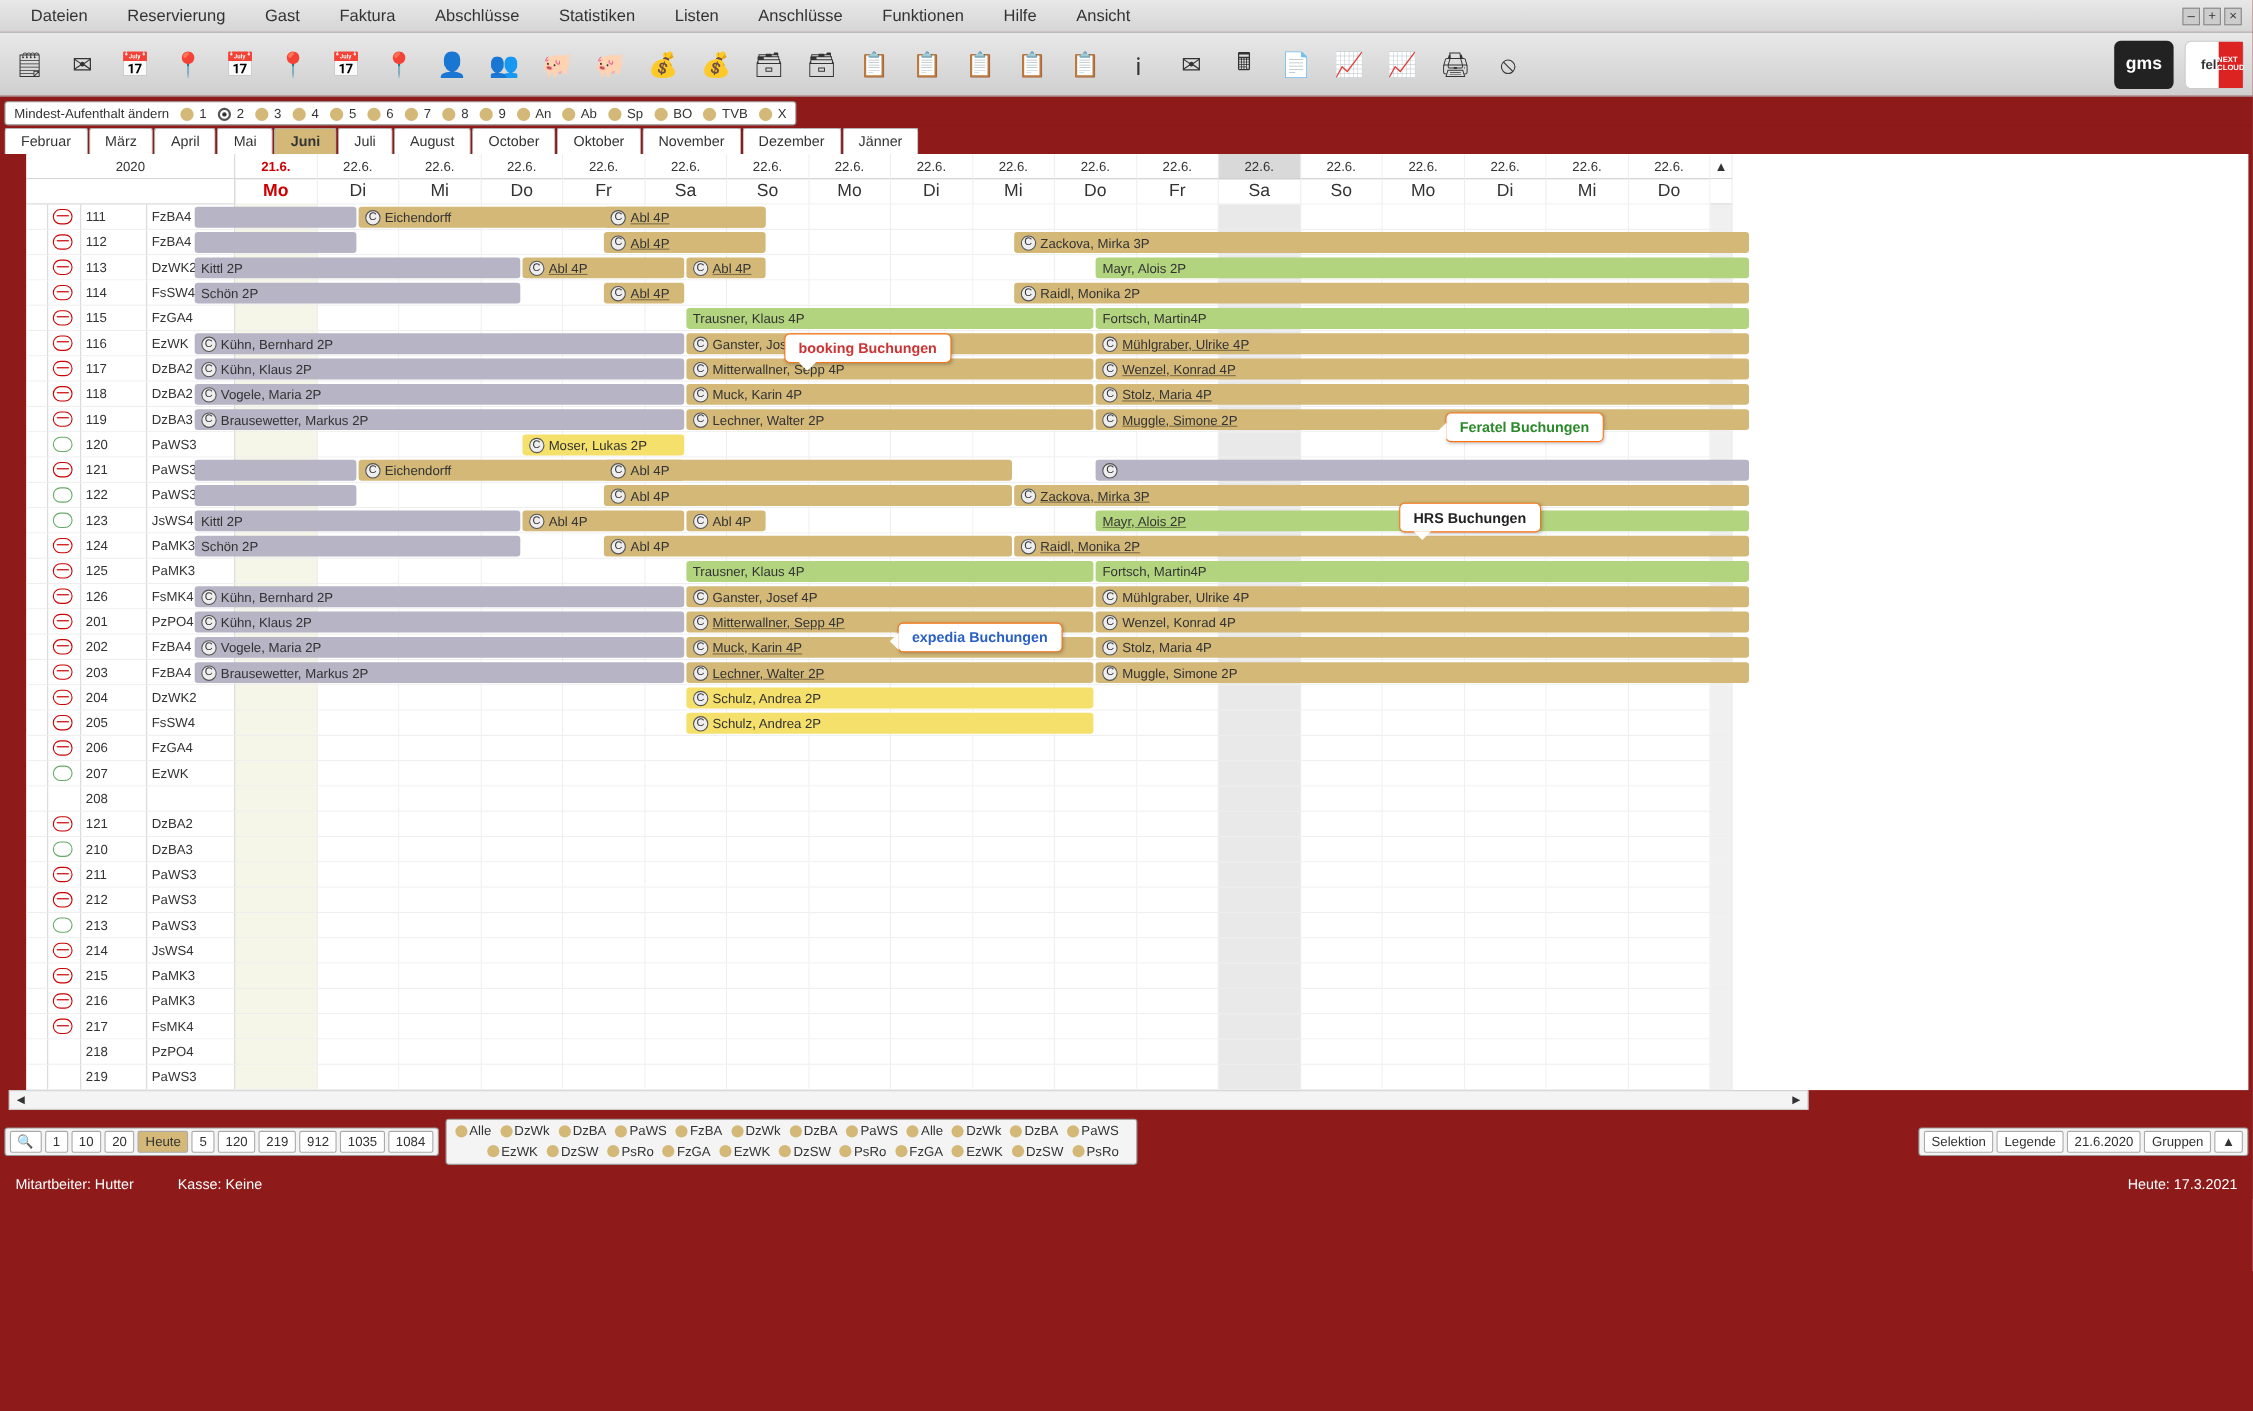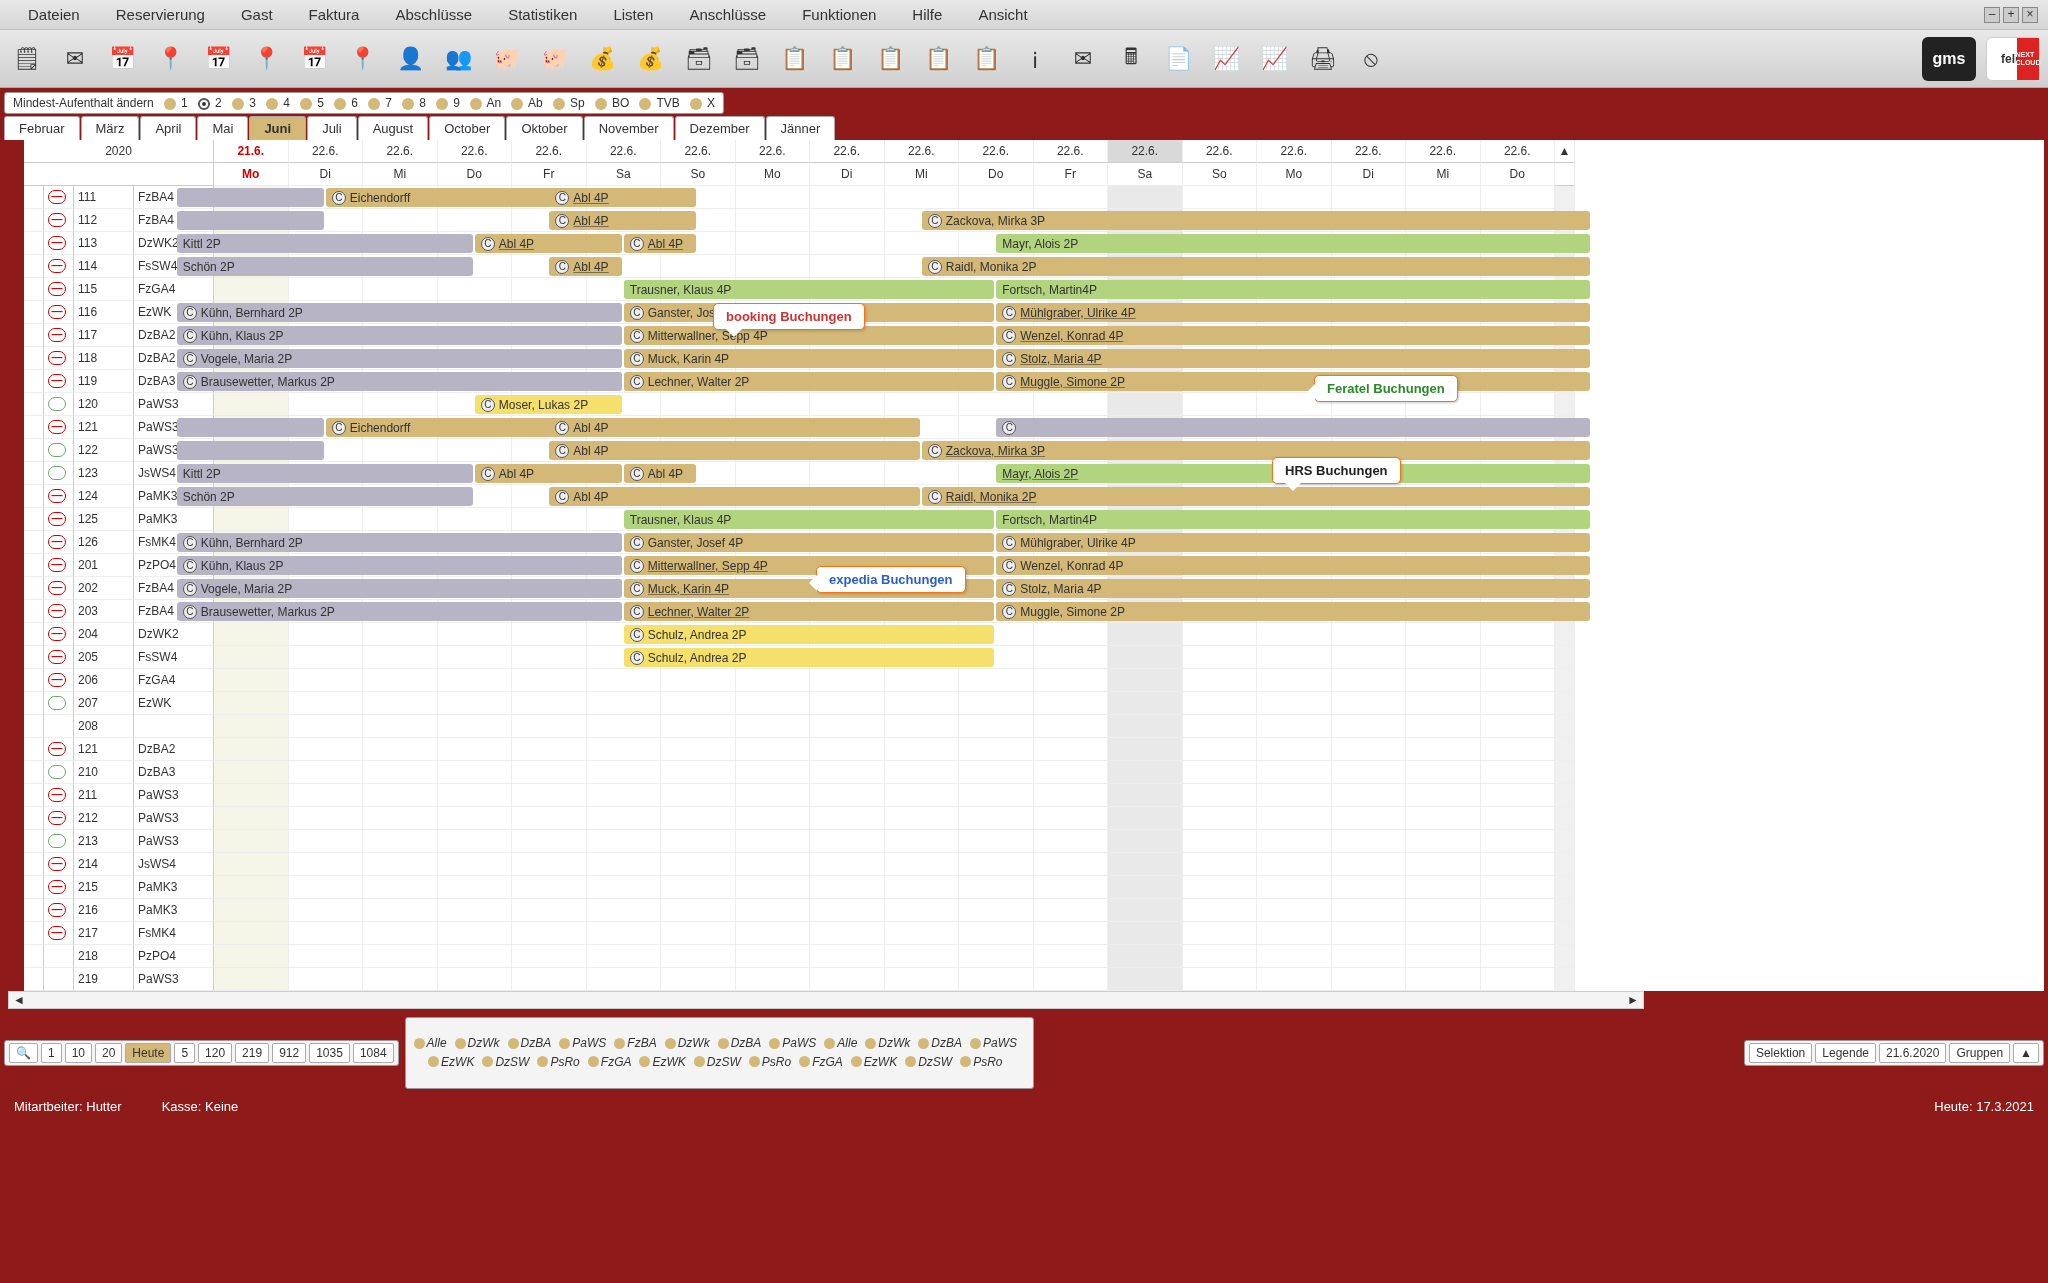--- a/index.html
+++ b/index.html
@@ -34,21 +34,21 @@
 .tab.active { background:#d3b878; font-weight:bold;}
 
 
 .mainwrap { background:#8e1a1a; padding:0 4px 4px 4px; width:2048px; }
 .grid { background:#fff; display:grid; grid-template-columns: 20px 30px 60px 80px repeat(18, 74.5px) 20px; position:relative; font-size:12px;margin-left:20px; }
 .cell { border-right:1px solid #eee; border-bottom:1px solid #eee; height:23px; display:flex; align-items:center; padding:0 4px; overflow:hidden; white-space:nowrap; position:relative;}
 .cell.header { background:#fff; font-weight:normal; justify-content:center; border-bottom:1px solid #ccc;}
 .cell.daterow { background:#fff; justify-content:center; font-size:12px; border-bottom:1px solid #ccc;}
 .cell.daterow.today { color:#c00; font-weight:bold;}
 .cell.daterow.sa { background:#d9d9d9;}
-.cell.dayrow { justify-content:center; font-size:12px;}
+.cell.dayrow { justify-content:center; font-size:16px;}
 .cell.dayrow.today { color:#c00; font-weight:bold;}
 .cell.leftfix { background:#fff; border-right:1px solid #ccc;}
 .grid .bodycell { background:#fff; }
 .grid .bodycell.sa { background:#e9e9e9; }
 .grid .bodycell.today { background:#f6f6e8;}
 .statusdot { width:18px; height:14px; border-radius:8px; border:1px solid; display:inline-block;}
 .statusdot.red { border-color:#c00; background:#fff;}
 .statusdot.red::after { content:'—'; color:#c00; font-weight:bold; display:block; text-align:center; line-height:11px; font-size:11px;}
 .statusdot.green { border-color:#6a6; background:#fff;}
 
@@ -1327,21 +1327,21 @@
       <span class="bbtn">10</span>
       <span class="bbtn">20</span>
     <span class="bbtn active">Heute</span>
     <span class="bbtn">5</span>
       <span class="bbtn">120</span>
       <span class="bbtn">219</span>
       <span class="bbtn">912</span>
       <span class="bbtn">1035</span>
       <span class="bbtn">1084</span>
   </div>
-  <div class="bpanel" style="flex-direction:column; align-items:center; padding:18px 8px;font-style:italic;">
+  <div class="bpanel" style="flex-direction:column; align-items:flex-end; padding:3px 8px;">
     <div id="cats1"><span class="catlbl"><span class="catdot"></span>Alle</span><span class="catlbl"><span class="catdot"></span>DzWk</span><span class="catlbl"><span class="catdot"></span>DzBA</span><span class="catlbl"><span class="catdot"></span>PaWS</span><span class="catlbl"><span class="catdot"></span>FzBA</span><span class="catlbl"><span class="catdot"></span>DzWk</span><span class="catlbl"><span class="catdot"></span>DzBA</span><span class="catlbl"><span class="catdot"></span>PaWS</span><span class="catlbl"><span class="catdot"></span>Alle</span><span class="catlbl"><span class="catdot"></span>DzWk</span><span class="catlbl"><span class="catdot"></span>DzBA</span><span class="catlbl"><span class="catdot"></span>PaWS</span></div>
       <div id="cats2"><span class="catlbl"><span class="catdot"></span>EzWK</span><span class="catlbl"><span class="catdot"></span>DzSW</span><span class="catlbl"><span class="catdot"></span>PsRo</span><span class="catlbl"><span class="catdot"></span>FzGA</span><span class="catlbl"><span class="catdot"></span>EzWK</span><span class="catlbl"><span class="catdot"></span>DzSW</span><span class="catlbl"><span class="catdot"></span>PsRo</span><span class="catlbl"><span class="catdot"></span>FzGA</span><span class="catlbl"><span class="catdot"></span>EzWK</span><span class="catlbl"><span class="catdot"></span>DzSW</span><span class="catlbl"><span class="catdot"></span>PsRo</span></div>
   </div>
   <div style="flex:1"></div>
   <div class="bpanel">
       <span class="bbtn">Selektion</span>
       <span class="bbtn">Legende</span>
       <span class="bbtn">21.6.2020</span>
       <span class="bbtn">Gruppen</span>
       <span class="bbtn">▲</span>

